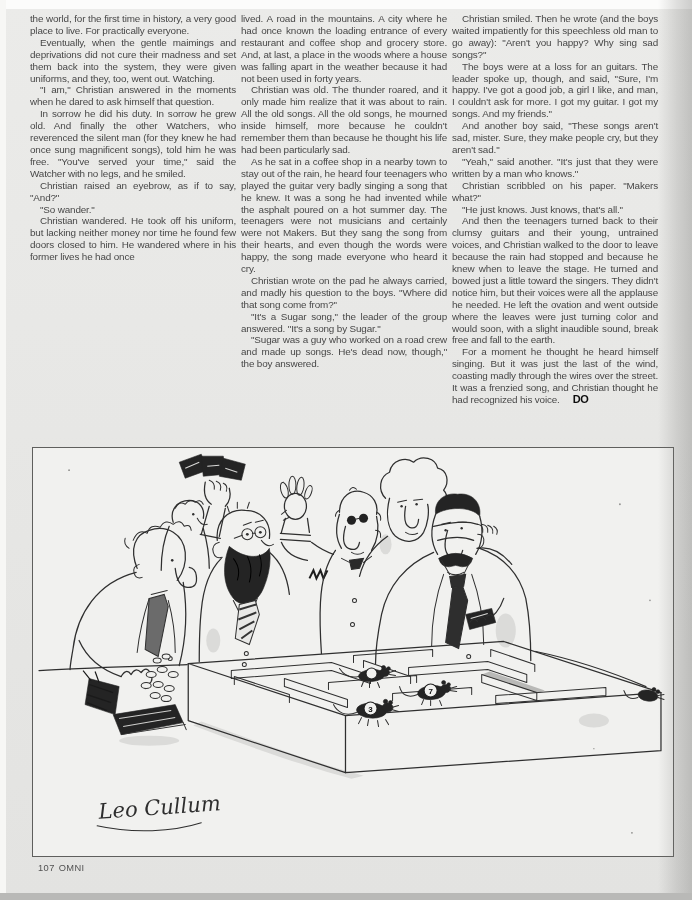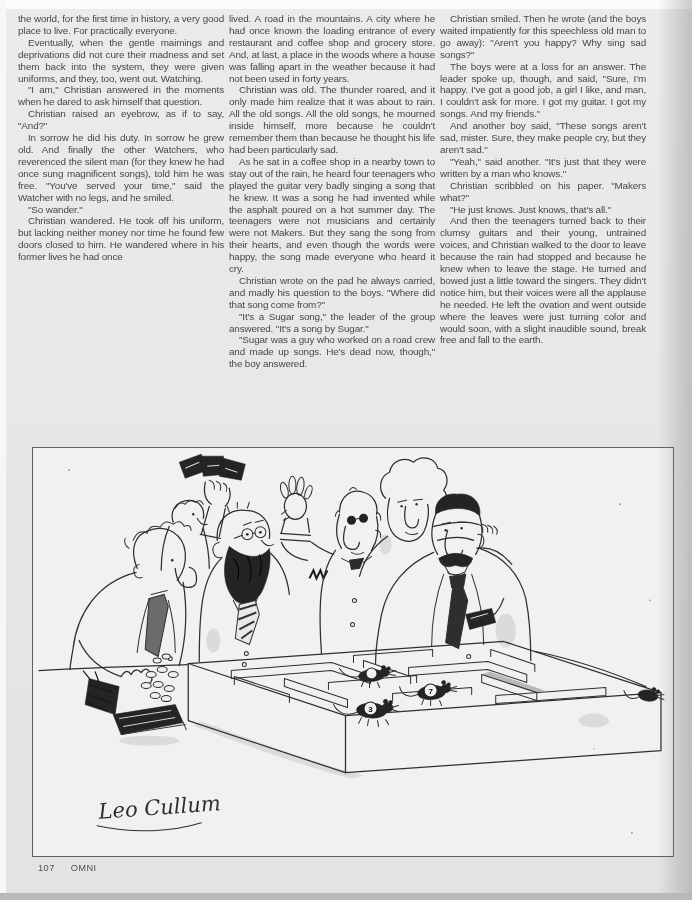--- a/index.html
+++ b/index.html
@@ -7,35 +7,35 @@
     position:relative;width:692px;height:900px;overflow:hidden;
     background:linear-gradient(180deg,#ebebe9 0%,#e6e6e4 60%,#e3e3e1 100%);
     font-family:"Liberation Sans", sans-serif;
   }
   .edge-top{position:absolute;left:0;top:0;right:0;height:9px;background:#fcfcfb;}
   .edge-left{position:absolute;left:0;top:0;bottom:0;width:6px;background:#f7f7f5;}
   .edge-right{position:absolute;right:0;top:0;bottom:0;width:34px;
     background:linear-gradient(to right,rgba(120,120,118,0),rgba(120,120,118,.22) 55%,rgba(105,105,103,.32));}
   .edge-bottom{position:absolute;left:0;right:0;bottom:0;height:7px;background:#b9b9b7;}
 
-  .columns{position:absolute;left:18px;top:13px;width:628px;display:flex;gap:5px;}
+  .columns{position:absolute;left:30px;top:13px;width:628px;display:flex;gap:5px;}
   .col{width:206px;font-size:9.9px;line-height:11.9px;letter-spacing:-0.15px;
        color:#474747;text-align:justify;}
   .col p{margin:0;}
   .col p.ind{text-indent:10px;}
   .endmark{display:inline-block;font-weight:900;font-size:11px;letter-spacing:-0.5px;
        color:#0d0d0d;margin-left:3px;transform:scaleY(.92);}
 
   .cartoon-frame{position:absolute;left:32px;top:447px;width:642px;height:410px;
        box-sizing:border-box;border:1.4px solid #5f5f5d;background:#f1f1ef;}
   .cartoon-frame svg{display:block;width:100%;height:100%;}
 
   .footer{position:absolute;left:38px;top:863px;font-size:9.3px;color:#525252;
        letter-spacing:.4px;}
-  .footer .mag{margin-left:16px;}
+  .footer .mag{margin-left:4px;}
 
   .ln{stroke:#2f2f2f;fill:none;stroke-width:1.25;stroke-linecap:round;stroke-linejoin:round;}
   .ln2{stroke:#2f2f2f;fill:none;stroke-width:1;stroke-linecap:round;stroke-linejoin:round;}
   .dk{fill:#242424;stroke:#242424;stroke-width:.6;stroke-linejoin:round;}
   .sm{fill:#c9c9c7;stroke:none;opacity:.55;}
   .coin{fill:#f1f1ef;stroke:#2f2f2f;stroke-width:1;}
   .numc{fill:#f1f1ef;stroke:#1d1d1d;stroke-width:1;}
   .numt{font-family:"Liberation Sans",sans-serif;font-size:8px;font-weight:bold;fill:#111;text-anchor:middle;}
 </style>
 </head>
@@ -43,41 +43,42 @@
 
 <div class="screen">
   <div class="edge-top"></div>
   <div class="edge-left"></div>
 
   <div class="columns">
       <div class="col">
         <p>the world, for the first time in history, a very good place to live. For practically everyone.</p>
         <p class="ind">Eventually, when the gentle maimings and deprivations did not cure their madness and set them back into the system, they were given uniforms, and they, too, went out. Watching.</p>
         <p class="ind">"I am," Christian answered in the moments when he dared to ask himself that question.</p>
+        <p class="ind">In sorrow he did his duty. In sorrow he grew old. And finally the other Watchers, who reverenced the silent man (for they knew he had once sung magnificent songs), told him he was free. "You've served your time," said the Watcher with no legs, and he smiled.</p>
         <p class="ind">Christian raised an eyebrow, as if to say, "And?"</p>
-        <p class="ind">In sorrow he did his duty. In sorrow he grew old. And finally the other Watchers, who reverenced the silent man (for they knew he had once sung magnificent songs), told him he was free. "You've served your time," said the Watcher with no legs, and he smiled.</p>
         <p class="ind">"So wander."</p>
         <p class="ind">Christian wandered. He took off his uniform, but lacking neither money nor time he found few doors closed to him. He wandered where in his former lives he had once</p>
       </div>
       <div class="col">
         <p>lived. A road in the mountains. A city where he had once known the loading entrance of every restaurant and coffee shop and grocery store. And, at last, a place in the woods where a house was falling apart in the weather because it had not been used in forty years.</p>
         <p class="ind">Christian was old. The thunder roared, and it only made him realize that it was about to rain. All the old songs. All the old songs, he mourned inside himself, more because he couldn't remember them than because he thought his life had been particularly sad.</p>
         <p class="ind">As he sat in a coffee shop in a nearby town to stay out of the rain, he heard four teenagers who played the guitar very badly singing a song that he knew. It was a song he had invented while the asphalt poured on a hot summer day. The teenagers were not musicians and certainly were not Makers. But they sang the song from their hearts, and even though the words were happy, the song made everyone who heard it cry.</p>
         <p class="ind">Christian wrote on the pad he always carried, and madly his question to the boys. "Where did that song come from?"</p>
         <p class="ind">"It's a Sugar song," the leader of the group answered. "It's a song by Sugar."</p>
         <p class="ind">"Sugar was a guy who worked on a road crew and made up songs. He's dead now, though," the boy answered.</p>
       </div>
       <div class="col">
         <p class="ind">Christian smiled. Then he wrote (and the boys waited impatiently for this speechless old man to go away): "Aren't you happy? Why sing sad songs?"</p>
-        <p class="ind">The boys were at a loss for an answer. The leader spoke up, though, and said, "Sure, I'm happy. I've got a good job, a girl I like, and man, I couldn't ask for more. I got my guitar. I got my songs. And my friends."</p>
+        <p class="ind">The boys were at a loss for an guitars. The leader spoke up, though, and said, "Sure, I'm happy. I've got a good job, a girl I like, and man, I couldn't ask for more. I got my guitar. I got my songs. And my friends."</p>
         <p class="ind">And another boy said, "These songs aren't sad, mister. Sure, they make people cry, but they aren't sad."</p>
         <p class="ind">"Yeah," said another. "It's just that they were written by a man who knows."</p>
         <p class="ind">Christian scribbled on his paper. "Makers what?"</p>
         <p class="ind">"He just knows. Just knows, that's all."</p>
         <p class="ind">And then the teenagers turned back to their clumsy guitars and their young, untrained voices, and Christian walked to the door to leave because the rain had stopped and because he knew when to leave the stage. He turned and bowed just a little toward the singers. They didn't notice him, but their voices were all the applause he needed. He left the ovation and went outside where the leaves were just turning color and would soon, with a slight inaudible sound, break free and fall to the earth.</p>
+        <p class="ind">For a moment he thought he heard himself singing. But it was just the last of the wind, coasting madly through the wires over the street. It was a frenzied song, and Christian thought he had recognized his voice.<span class="endmark">DO</span></p>
       </div>
     </div>
 
   <div class="cartoon-frame">
     <svg viewBox="0 0 639 407" aria-hidden="true">
 
       <g fill="#8f8f8d">
         <circle cx="36" cy="22" r=".9"></circle>
           <circle cx="250" cy="34" r=".8"></circle>
         <circle cx="586" cy="56" r=".9"></circle>

